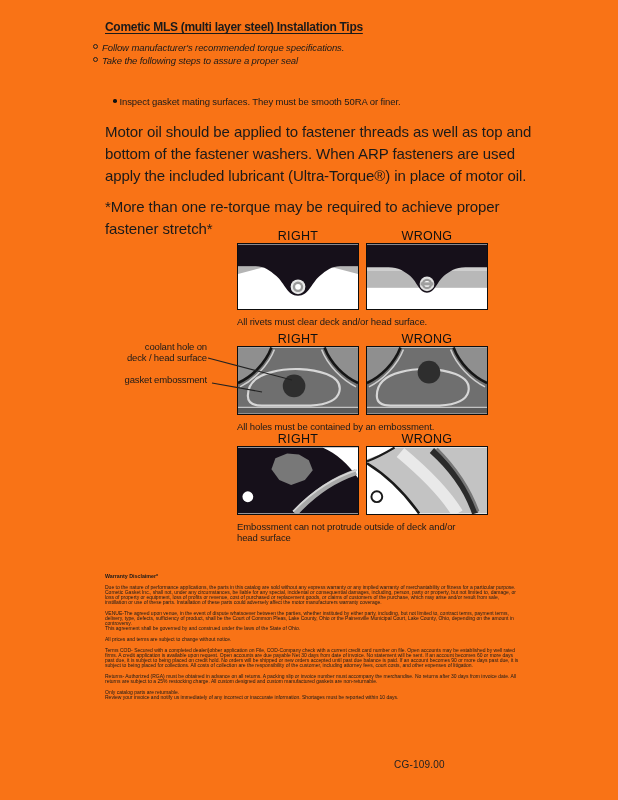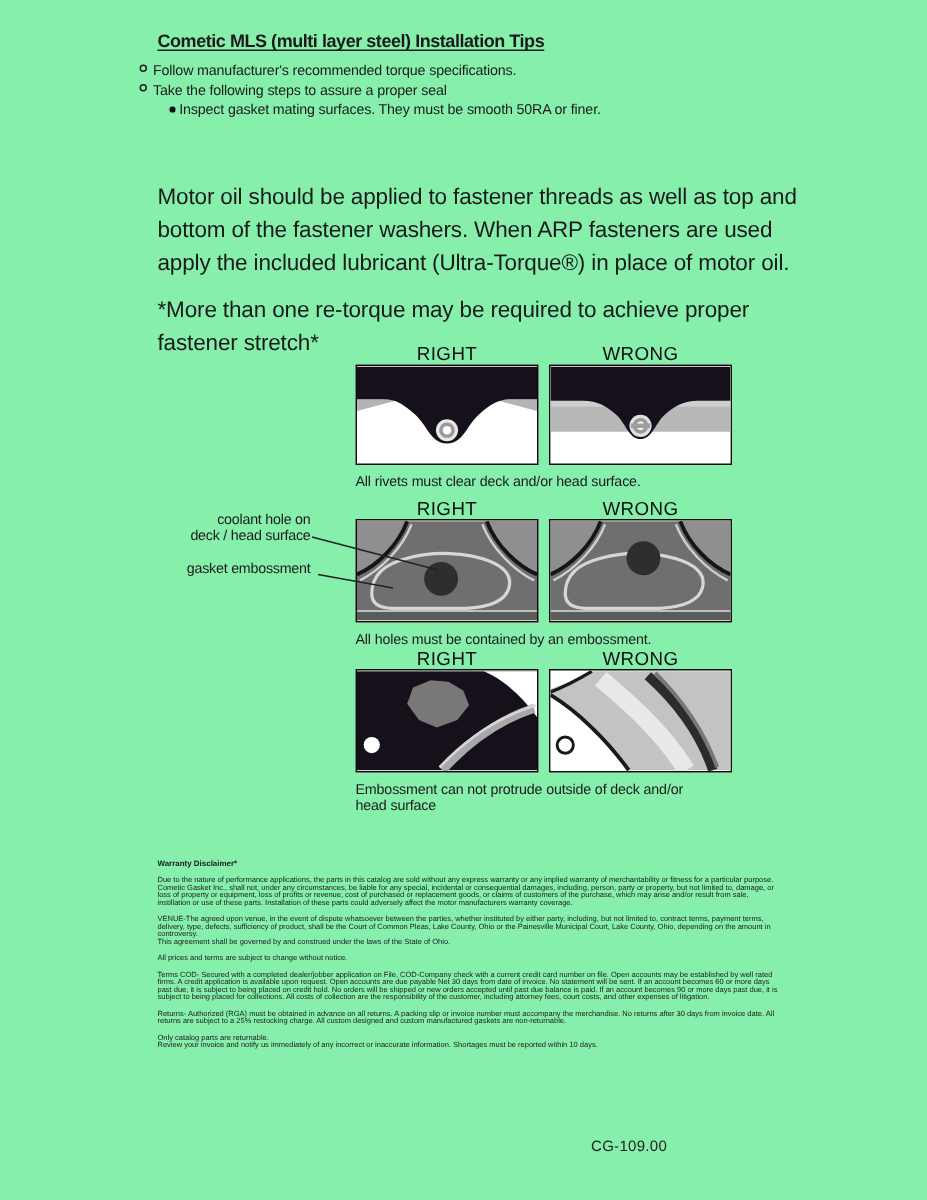--- a/index.html
+++ b/index.html
@@ -1,26 +1,26 @@
 <!DOCTYPE html>
 <html><head>
 <meta charset="utf-8">
 <style>
   html,body{margin:0;padding:0;background:#fff;}
-  .page{position:relative;width:618px;height:800px;background:#86efac;overflow:hidden;
+  .page{position:relative;width:618px;height:800px;background:#f97316;overflow:hidden;
         font-family:"Liberation Sans",sans-serif;color:#1a1a1a;}
   .abs{position:absolute;}
   .title{font-size:12px;font-weight:bold;letter-spacing:-0.3px;text-decoration:underline;
          text-underline-offset:2px;white-space:nowrap;}
   .body-txt{font-size:15px;letter-spacing:-0.1px;line-height:22px;}
   .bullets{font-size:9.5px;letter-spacing:-0.1px;line-height:13.2px;}
-  .b-row{display:flex;align-items:baseline;}
+  .b-row{display:flex;align-items:baseline;font-style:italic;}
   .b-mark{display:inline-block;width:3px;height:3px;border:1px solid #222;border-radius:50%;
           margin-right:4px;flex:0 0 auto;position:relative;top:-2px;}
-  .sb-row{display:flex;align-items:center;margin-left:20px;}
+  .sb-row{display:flex;align-items:center;margin-left:20px;margin-top:28px;}
   .sb-mark{display:inline-block;width:3.5px;height:3.5px;background:#111;border-radius:50%;
            margin-right:3px;flex:0 0 auto;position:relative;top:-1px;}
   .diesel-h{font-size:11px;font-weight:bold;letter-spacing:-0.2px;}
   .para{width:432px;margin:0 0 9px 0;}
   .dset{width:251px;}
   .dlabels{display:flex;width:251px;justify-content:space-between;height:14px;align-items:flex-end;}
   .dlabel{width:122px;text-align:center;font-size:12.5px;letter-spacing:0.3px;color:#101010;}
   .panels{display:flex;gap:7px;}
   .panel{border:1.6px solid #0d0d0d;display:block;background:#fff;}
   .caption{font-size:9.5px;letter-spacing:-0.1px;line-height:11px;margin-top:6px;white-space:nowrap;}

